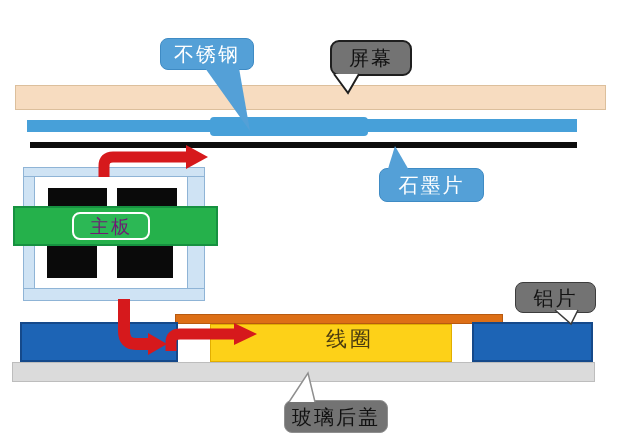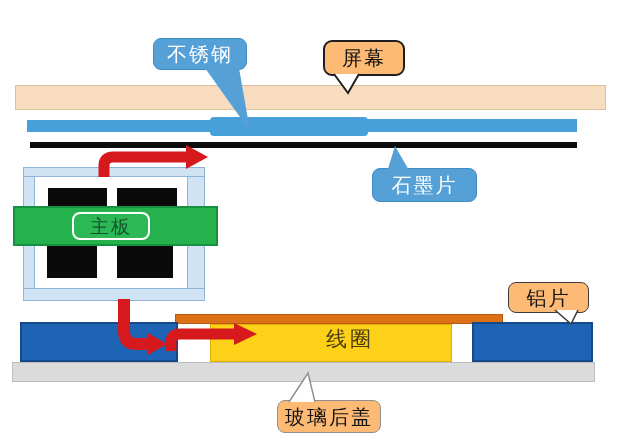--- a/index.html
+++ b/index.html
@@ -22,39 +22,39 @@
   .frame-right {left:187px;top:167px;width:18px;height:132px;}
   .chip{background:var(--chip-black);}
   .chip-tl{left:48px;top:188px;width:59px;height:20px;}
   .chip-tr{left:117px;top:188px;width:60px;height:20px;}
   .chip-bl{left:47px;top:245px;width:50px;height:33px;}
   .chip-br{left:117px;top:245px;width:56px;height:33px;}
   .mainboard{left:13px;top:206px;width:205px;height:40px;background:var(--mainboard-green);border:2px solid #169140;box-sizing:border-box;}
   .mainboard-label{
     left:72px;top:212px;width:78px;height:28px;background:#2cb855;border:2px solid #ffffff;border-radius:8px;
     box-sizing:border-box;display:flex;align-items:center;justify-content:center;
-    color:#14532d;font-size:19px;line-height:1;letter-spacing:2px;
+    color:#701a75;font-size:19px;line-height:1;letter-spacing:2px;
   }
   
   .blue-bar{background:var(--bottom-blue);border:2px solid #15498a;box-sizing:border-box;}
   .blue-left {left:20px;top:322px;width:158px;height:40px;}
   .blue-right{left:472px;top:322px;width:121px;height:40px;}
   .alum-strip{left:175px;top:314px;width:328px;height:10px;background:var(--aluminum-orange);border:1px solid #b85a10;box-sizing:border-box;}
   .coil{
     left:210px;top:324px;width:242px;height:38px;background:var(--coil-yellow);border:1px solid #e2ae00;box-sizing:border-box;
     display:flex;align-items:flex-start;justify-content:center;padding-left:38px;
     color:#4a3b10;font-size:21px;letter-spacing:3px;
   }
   .glass{left:12px;top:362px;width:583px;height:20px;background:var(--glass-gray);border:1px solid #bdbdbd;box-sizing:border-box;}
   
-  .callout{display:flex;align-items:center;justify-content:center;box-sizing:border-box;border-radius:8px;line-height:1;z-index:6;}
+  .callout{display:flex;align-items:center;justify-content:center;box-sizing:border-box;border-radius:8px;line-height:1;z-index:6;margin-left:7px;}
   .callout.blue{background:var(--callout-blue);border:1px solid #3f8bc4;color:#fff;font-size:20px;letter-spacing:2px;}
   .co-stainless{left:153px;top:38px;width:94px;height:32px;}
   .co-graphite {left:372px;top:168px;width:105px;height:34px;}
-  .callout.white{background:#fdba74;color:#111;font-size:20px;letter-spacing:2px;text-align:right;}
+  .callout.white{background:#737373;color:#111;font-size:20px;letter-spacing:2px;text-align:right;}
   .co-screen{left:323px;top:40px;width:82px;height:36px;border:2px solid #1f1f1f;border-radius:9px;font-size:21px;}
   .co-alum  {left:508px;top:282px;width:81px;height:31px;border:1.5px solid #3c3c3c;font-size:19px;}
   .co-glass {left:277px;top:400px;width:104px;height:33px;border:1.5px solid #8f8f8f;color:#222;}
   .tail{z-index:7;pointer-events:none;}
   .arrows{left:0;top:0;width:640px;height:447px;z-index:5;color:var(--arrow-red);pointer-events:none;}
 </style>
 </head>
 <body>
 
 <div class="canvas">

